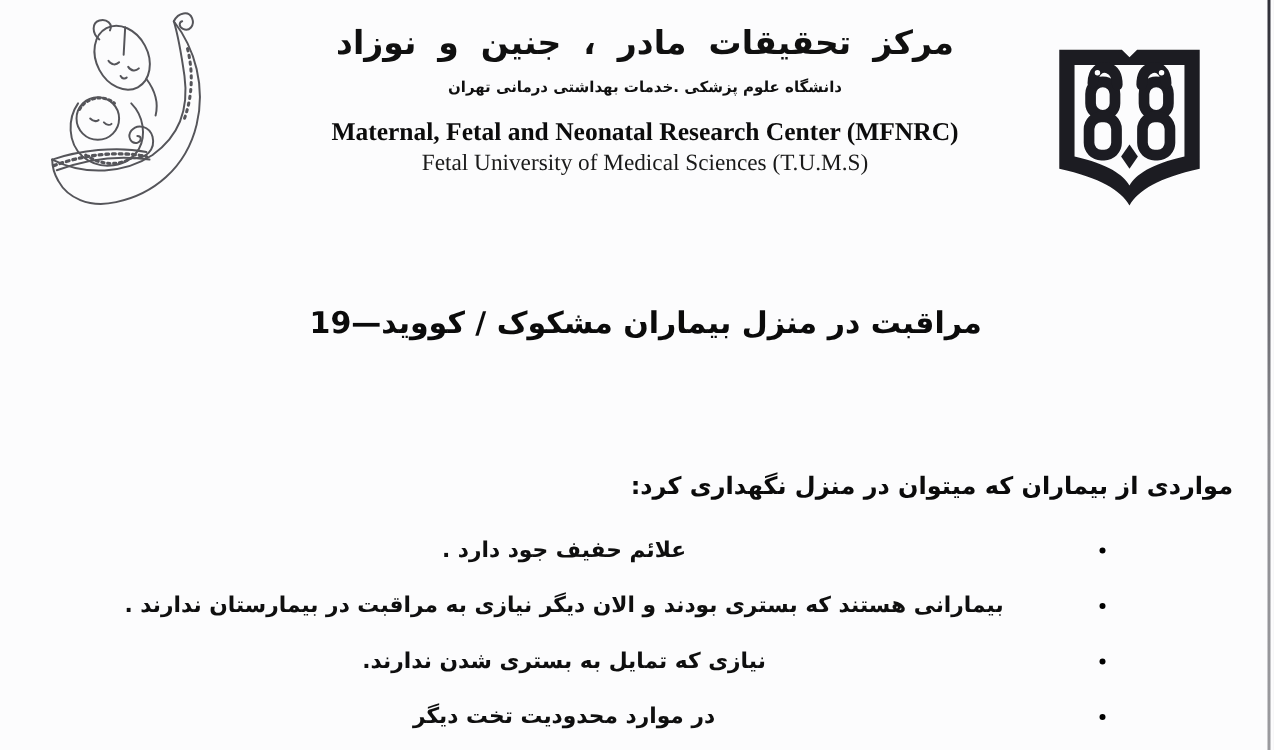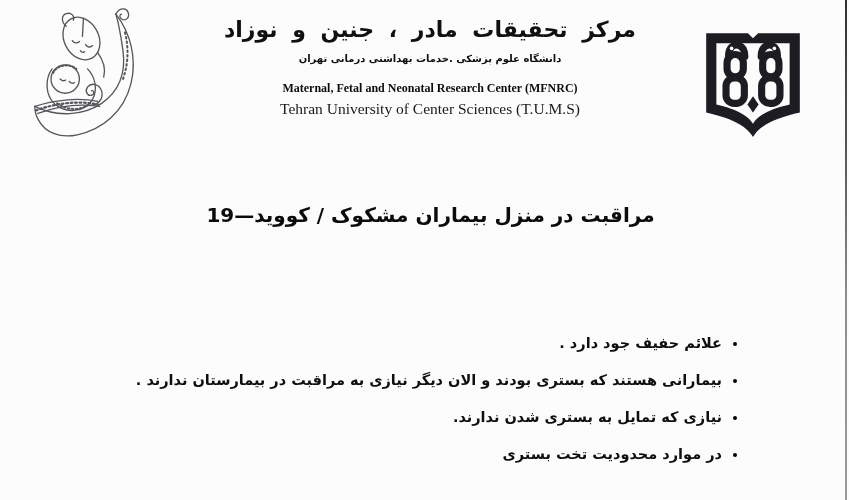--- a/index.html
+++ b/index.html
@@ -21,21 +21,21 @@
     direction:rtl;font-weight:bold;font-size:22px;line-height:32px;
     letter-spacing:4px;word-spacing:7px;color:#101010;
     font-family:"DejaVu Sans",sans-serif;
   }
   .fa-subtitle{
     direction:rtl;font-weight:bold;font-size:10px;line-height:22px;
     margin-top:2px;color:#101010;
   }
   .en-title{
     font-family:"Liberation Serif","DejaVu Serif",serif;
-    font-weight:bold;font-size:12px;line-height:22px;margin-top:7px;color:#0c0c0c;
+    font-weight:bold;font-size:17px;line-height:22px;margin-top:7px;color:#0c0c0c;
   }
   .en-subtitle{
     font-family:"Liberation Serif","DejaVu Serif",serif;
     font-size:15.5px;line-height:19px;color:#1a1a1a;
   }
   .logo-right{position:absolute;left:703px;top:24px;width:100px;height:115px;}
   
   .doc-title{
     position:absolute;top:203px;left:28px;right:16px;text-align:center;
     direction:rtl;font-weight:bold;font-size:20px;color:#0b0b0b;
@@ -45,21 +45,21 @@
     direction:rtl;text-align:right;
   }
   .section-heading{
     font-weight:bold;font-size:16px;line-height:24px;color:#0b0b0b;
   }
   .bullet-list{
     margin:21px 0 0 0;padding:0 100px 0 0;list-style:disc outside;
   }
   .bullet-list li{
     font-weight:bold;font-size:14.5px;line-height:21px;
-    margin-bottom:16px;color:#0f0f0f;
+    margin-bottom:16px;color:#0f0f0f;text-align:center;
   }
   .bullet-list li::marker{color:#000;}
 </style>
 </head>
 <body>
 
 <div class="page">
 
   <div class="page-edge"></div>
 
@@ -102,21 +102,21 @@
       <path d="M68,102 C78,103 84,96 82,88 C80,81 72,79 68,84 C65,88 68,93 72,92 C75,91 75,87.5 72,87.5"></path>
 
       <path d="M38,100 C48,107 60,107 68,102" stroke-dasharray="1.5,2.4" stroke-width="2"></path>
     </g>
   </svg>
 
   <div class="header-center">
     <div class="fa-title">مرکز تحقیقات مادر ، جنین و نوزاد</div>
     <div class="fa-subtitle">دانشگاه علوم پزشکی .خدمات بهداشتی درمانی تهران</div>
     <div class="en-title">Maternal, Fetal and Neonatal Research Center (MFNRC)</div>
-    <div class="en-subtitle">Tehran University of Center Sciences (T.U.M.S)</div>
+    <div class="en-subtitle">Fetal University of Medical Sciences (T.U.M.S)</div>
   </div>
 
   <svg class="logo-right" viewBox="0 0 98 113" aria-hidden="true">
 
     <path fill="#1c1c22" fill-rule="evenodd" d="M3,9 H44 L49,14 L54,9 H95 V87 C68,93 55,101 49,111 C43,101 30,93 3,87 Z
          M13,19 H85 V79 C63,84 53,91 49,98 C45,91 35,84 13,79 Z"></path>
 
     <g>
       <g fill="none" stroke="#1c1c22" stroke-width="7">
         <rect x="23.5" y="30" width="16" height="22" rx="8"></rect>
@@ -134,21 +134,22 @@
       <path fill="none" stroke="#1c1c22" stroke-width="7" stroke-linecap="round" d="M25,31 C25,23 30,19.5 35,21 C39.5,22.5 41,27 41,32"></path>
       <circle cx="28" cy="24" r="1.8" fill="#ffffff"></circle>
     </g>
 
     <path fill="#1c1c22" d="M49,71 L54.5,79 L49,87 L43.5,79 Z"></path>
   </svg>
 
   <div class="doc-title">مراقبت در منزل بیماران مشکوک / کووید—19</div>
 
   <div class="content">
+    <div class="section-heading">مواردی از بیماران که میتوان در منزل نگهداری کرد:</div>
     <ul class="bullet-list">
       <li>علائم حفیف جود دارد .</li>
       <li>بیمارانی هستند که بستری بودند و الان دیگر نیازی به مراقبت در بیمارستان ندارند .</li>
       <li>نیازی که تمایل به بستری شدن ندارند.</li>
-      <li>در موارد محدودیت تخت بستری</li>
+      <li>در موارد محدودیت تخت دیگر</li>
     </ul>
   </div>
 
 </div>
 
 </body></html>

